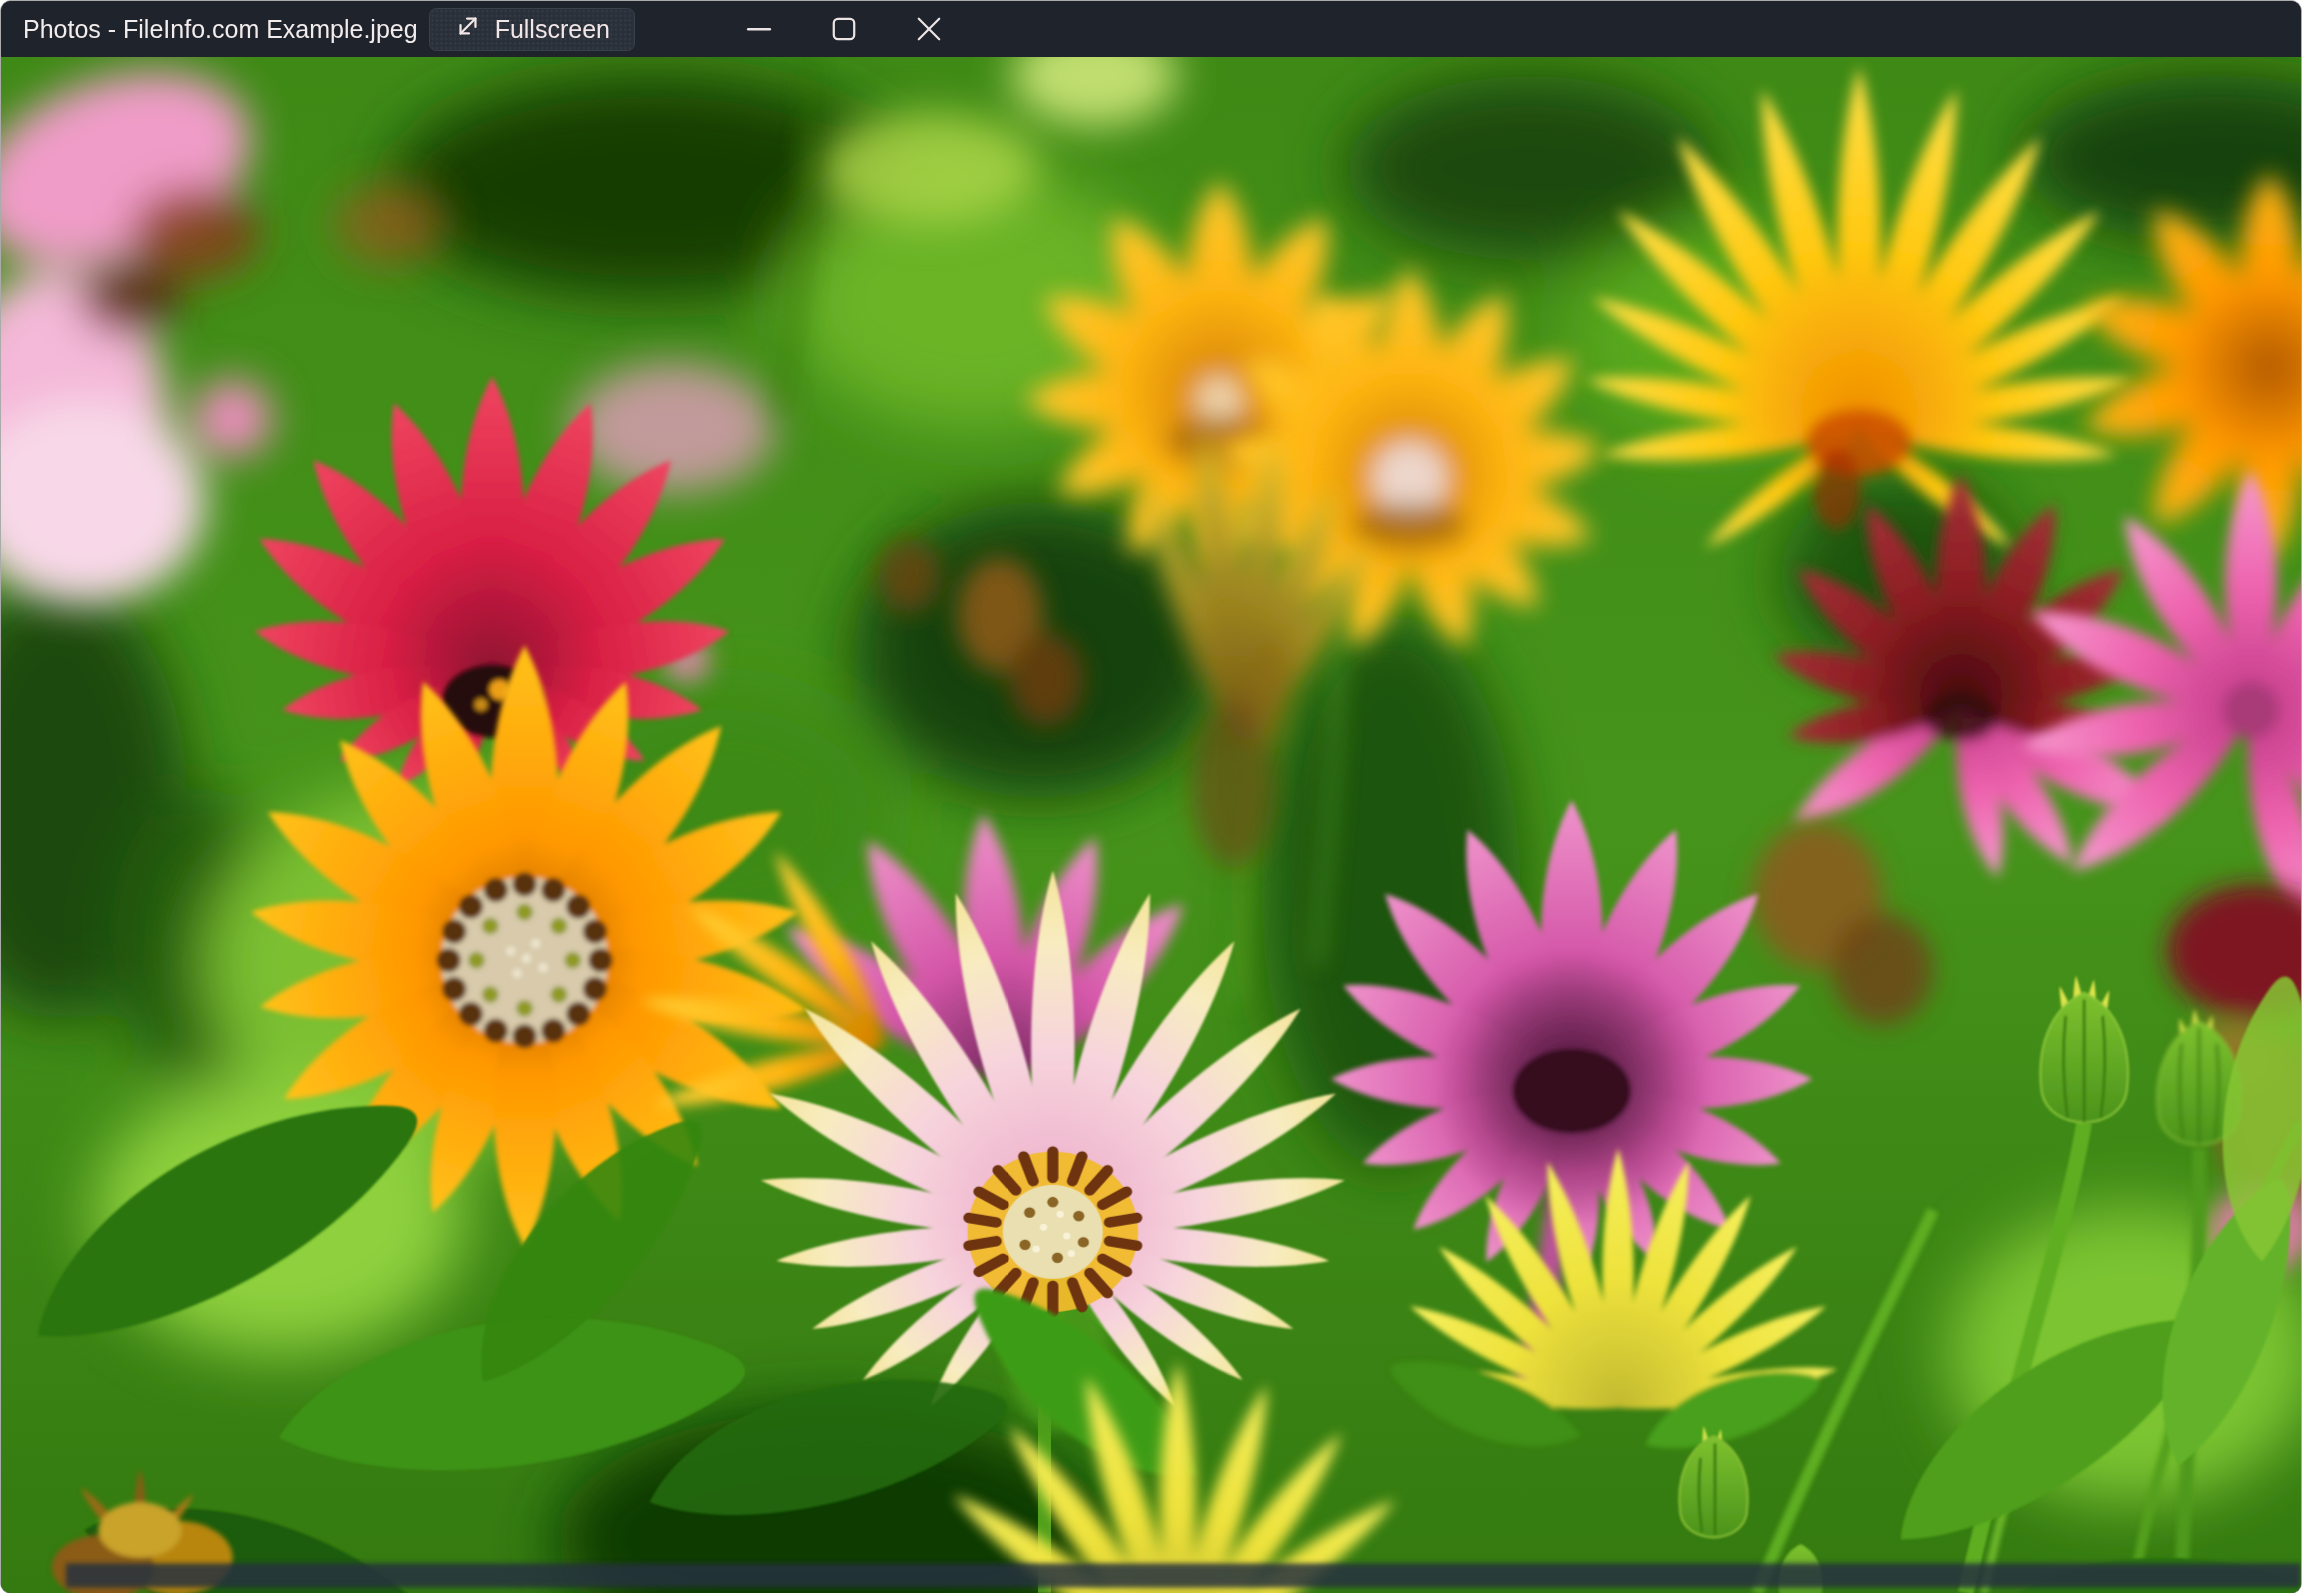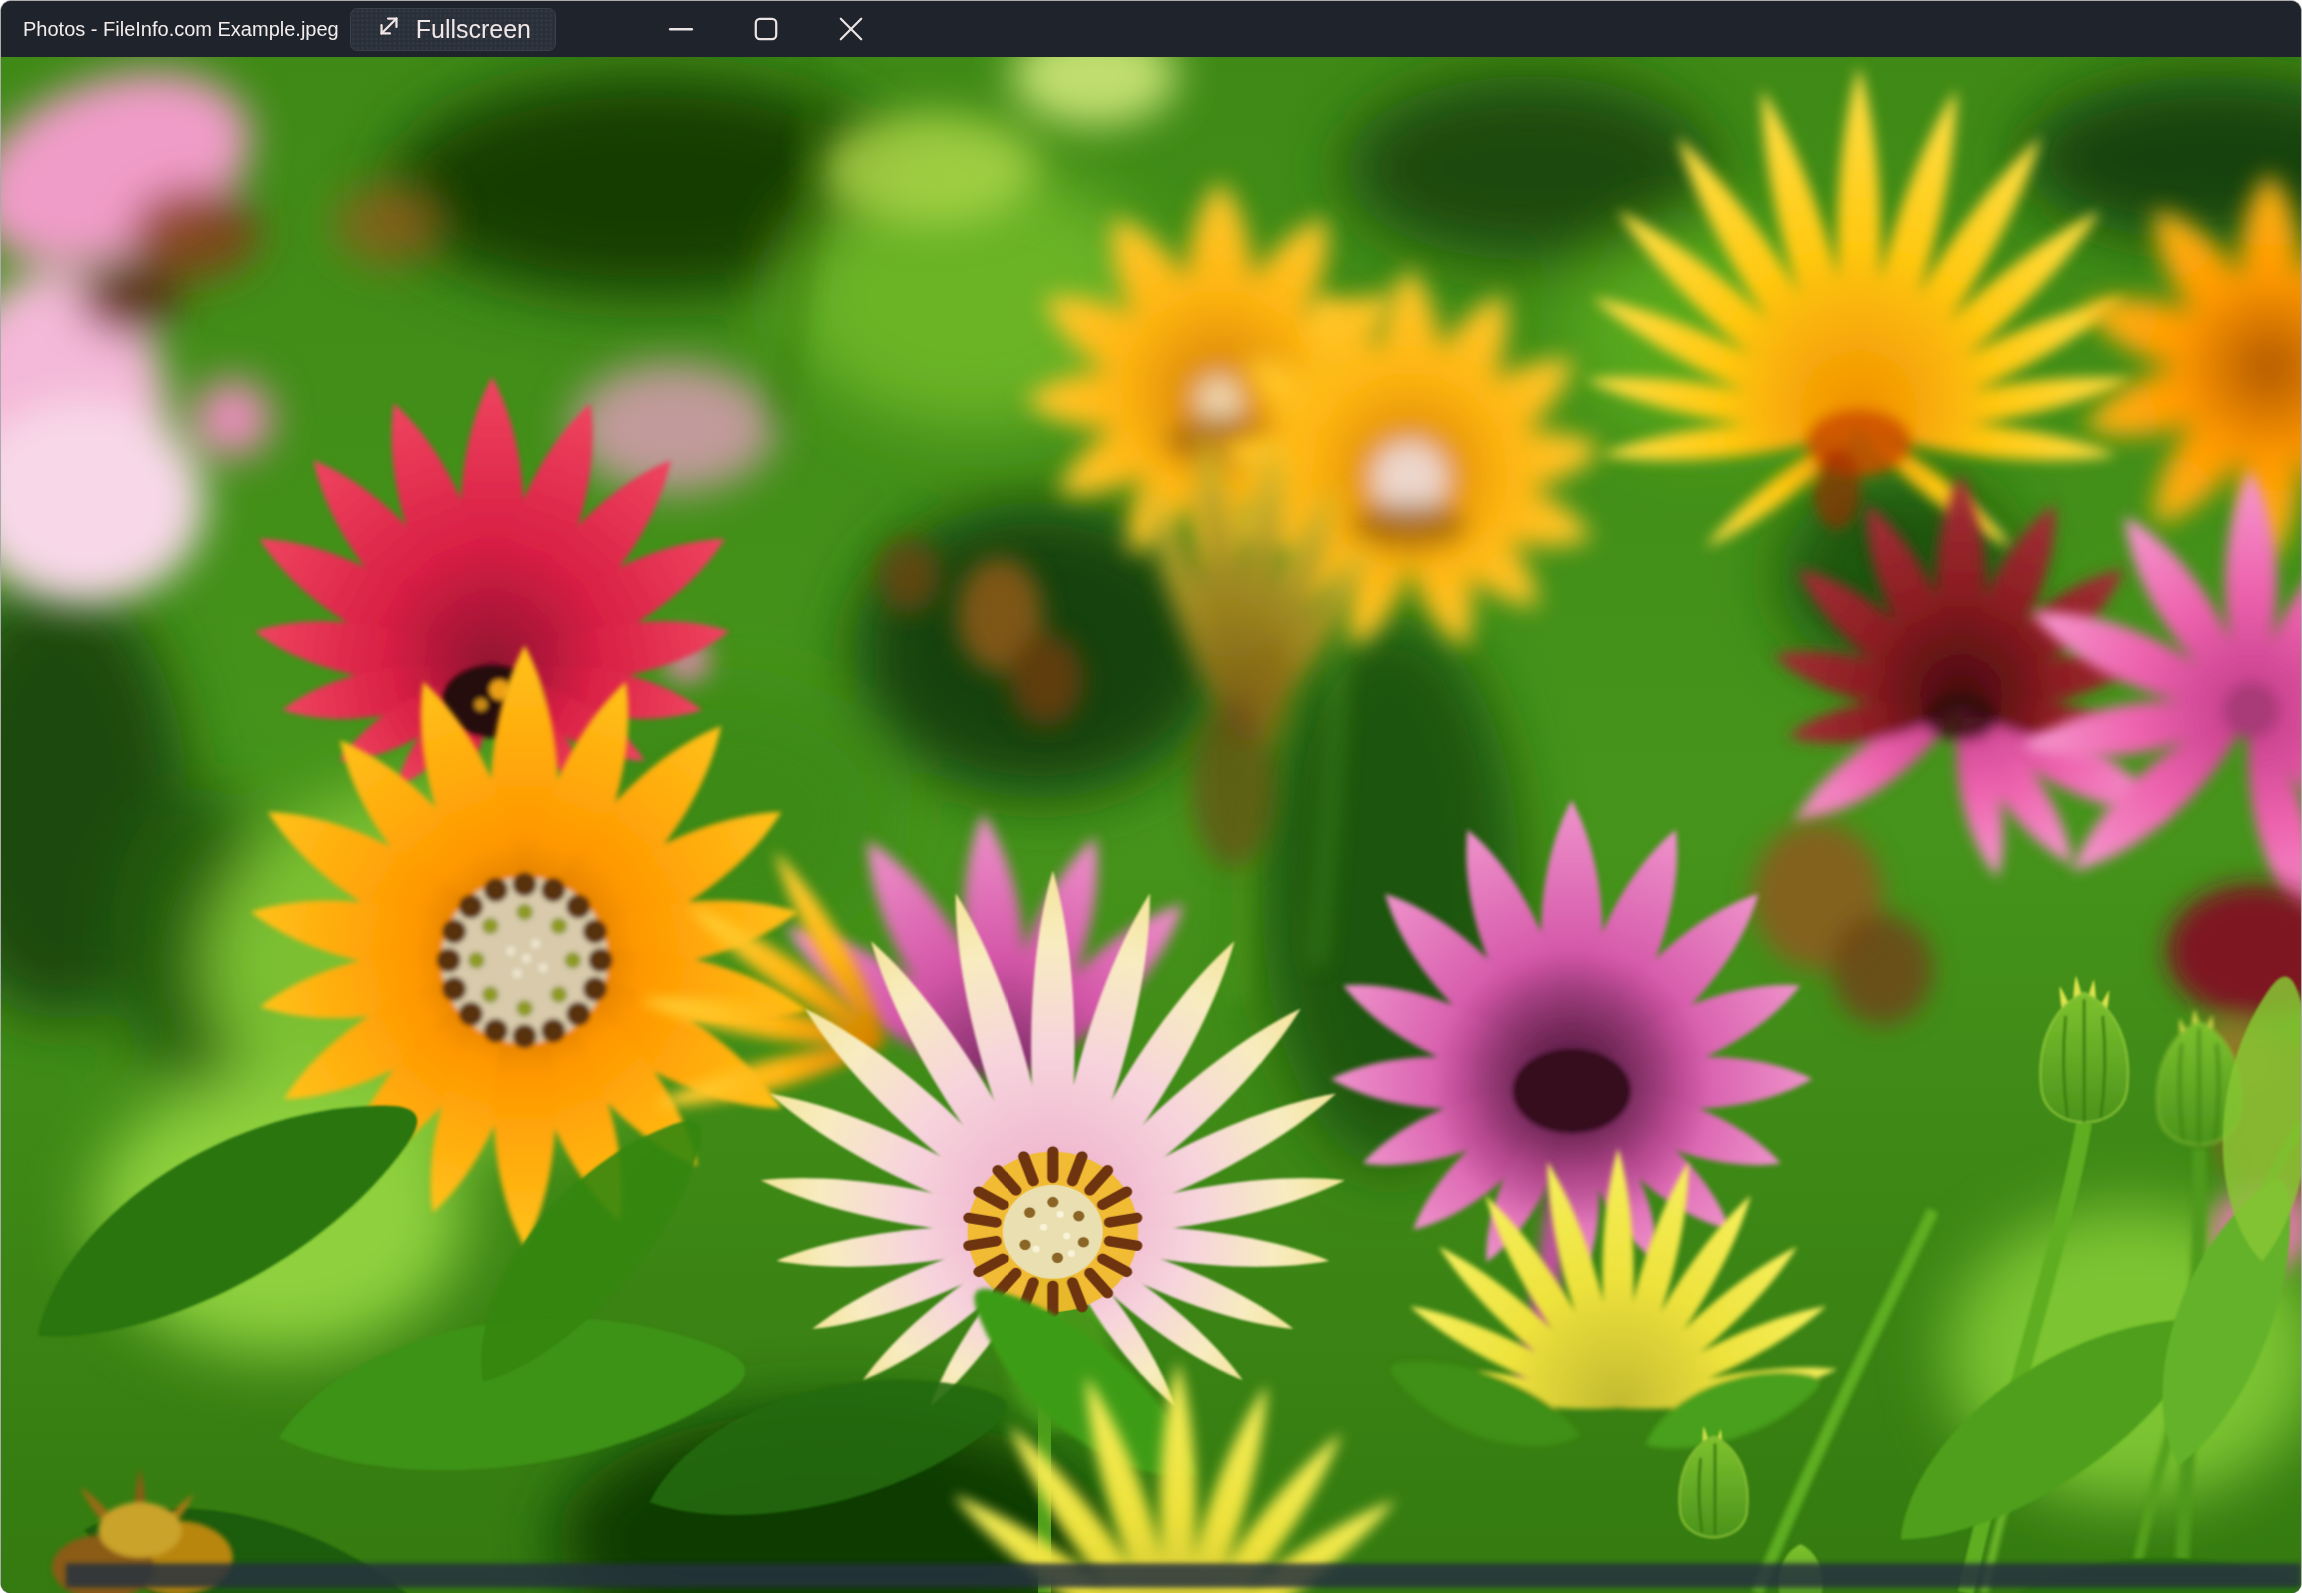--- a/index.html
+++ b/index.html
@@ -5,21 +5,21 @@
   html,body{margin:0;padding:0;background:#ffffff;font-family:"Liberation Sans",sans-serif;}
   .window{
     position:relative;width:2302px;height:1594px;box-sizing:border-box;
     border:1.9px solid #ababab;border-radius:11px;overflow:hidden;background:#1f242c;
   }
   .titlebar{
     position:absolute;top:0;left:0;right:0;height:56px;background:#1f242c;
     display:flex;align-items:center;z-index:5;
   }
   .title{
-    flex:0 0 auto;padding-left:22px;color:#f3ecec;font-size:20px;white-space:nowrap;
+    flex:0 0 auto;padding-left:22px;color:#f3ecec;font-size:25px;white-space:nowrap;
   }
   .caption{
     flex:1 1 auto;text-align:center;color:#848c96;font-size:25px;white-space:nowrap;overflow:hidden;
   }
   .controls{flex:0 0 auto;display:flex;align-items:center;height:56px;padding-left:11px;}
   button{background:none;border:none;padding:0;margin:0;cursor:default;}
   .fullscreen{
     height:43px;margin-right:82px;padding:0 24px;border-radius:7.4px;
     background-color:#2a303a;
     background-image:radial-gradient(rgba(255,255,255,0.055) 1.1px, transparent 1.3px);

